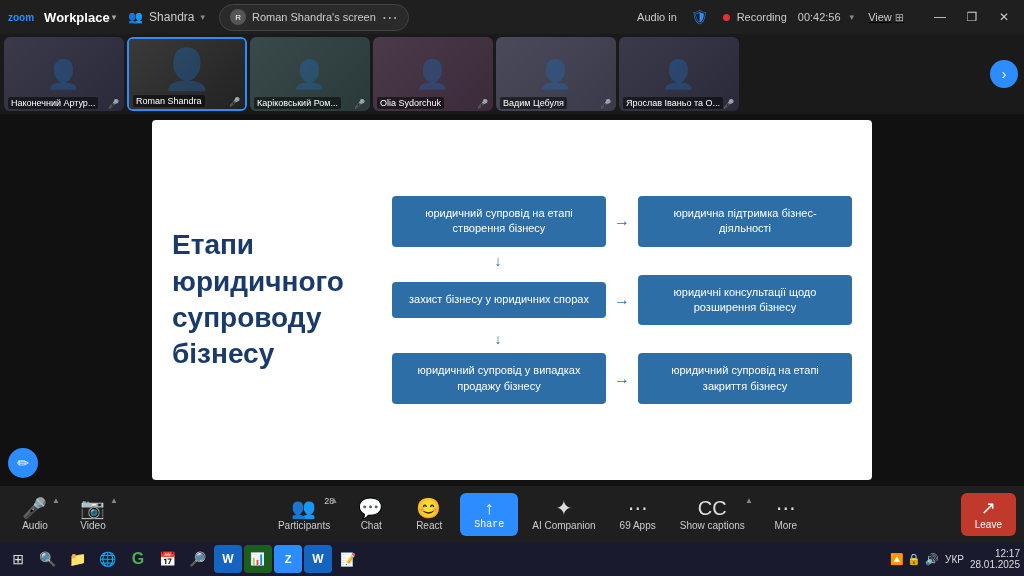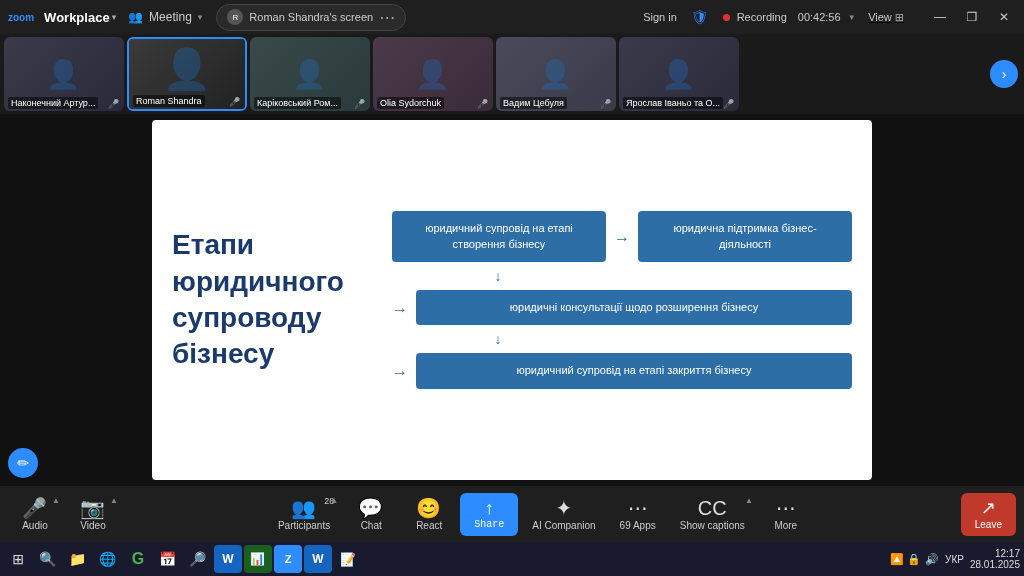--- a/index.html
+++ b/index.html
@@ -385,34 +385,34 @@
 
 <div id="top-bar">
   <div id="zoom-logo">
     <span class="zoom-z">zoom</span>
   </div>
   <span style="color:#fff;font-size:13px;font-weight:600;">Workplace</span>
   <span style="color:#aaa;font-size:9px;margin-left:2px;">▾</span>
 
   <div id="meeting-section">
     <span style="color:#aaa;font-size:12px;">👥</span>
-    <span style="color:#ccc;font-size:12px;cursor:pointer;">Meeting</span>
+    <span style="color:#ccc;font-size:12px;cursor:pointer;">Shandra</span>
     <span style="color:#888;font-size:9px;">▾</span>
   </div>
 
   <div id="screen-share-pill">
     <div id="screen-share-avatar">
       <span>R</span>
     </div>
     <span style="color:#ccc;font-size:11px;">Roman Shandra's screen</span>
     <span style="color:#aaa;font-size:16px;cursor:pointer;">⋯</span>
   </div>
 
   <div id="top-bar-right">
-    <span style="color:#ccc;font-size:11px;cursor:pointer;">Sign in</span>
+    <span style="color:#ccc;font-size:11px;cursor:pointer;">Audio in</span>
     <span style="color:#2d8cff;font-size:14px;">🛡</span>
     <div id="recording-section">
       <div id="recording-dot"></div>
       <span style="color:#ccc;font-size:11px;">Recording</span>
       <span style="color:#ccc;font-size:11px;margin-left:4px;">00:42:56</span>
       <span style="color:#888;font-size:9px;margin-left:2px;">▾</span>
     </div>
     <div id="view-section" style="display:flex;align-items:center;gap:3px;cursor:pointer;">
       <span style="color:#ccc;font-size:11px;">View</span>
       <span style="color:#aaa;font-size:11px;">⊞</span>
@@ -477,34 +477,36 @@
       <div class="flow-down-row">
         <div class="flow-down-col">
           <span class="flow-down-arrow">↓</span>
         </div>
         <div style="flex:0 0 20px;"></div>
         <div class="flow-down-col">
         </div>
       </div>
 
       <div class="flow-row">
+        <div class="flow-box">захист бізнесу у юридичних спорах</div>
         <span class="flow-arrow">→</span>
         <div class="flow-box">юридичні консультації щодо розширення бізнесу</div>
       </div>
 
       <div class="flow-down-row">
         <div class="flow-down-col">
           <span class="flow-down-arrow">↓</span>
         </div>
         <div style="flex:0 0 20px;"></div>
         <div class="flow-down-col">
         </div>
       </div>
 
       <div class="flow-row">
+        <div class="flow-box">юридичний супровід у випадках продажу бізнесу</div>
         <span class="flow-arrow">→</span>
         <div class="flow-box">юридичний супровід на етапі закриття бізнесу</div>
       </div>
     </div>
   </div>
 
   <div id="edit-icon-btn">✏</div>
 </div>
 
 <div id="toolbar">

